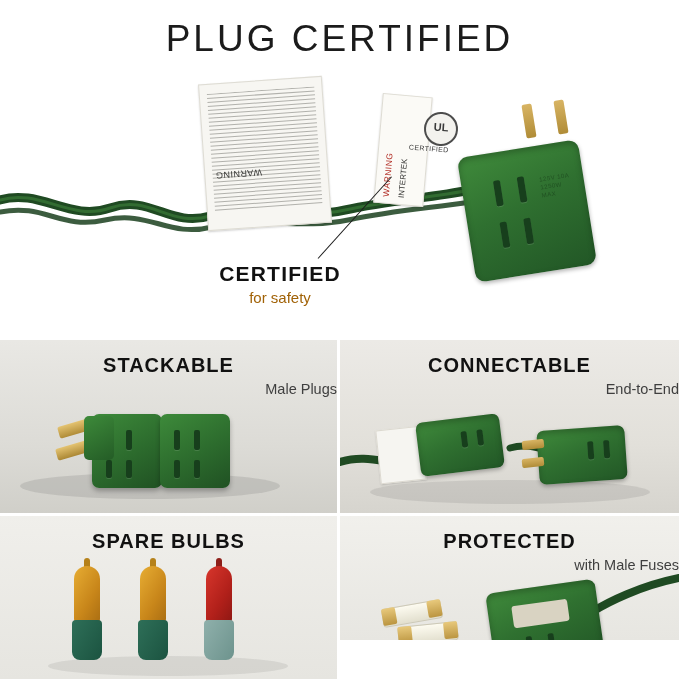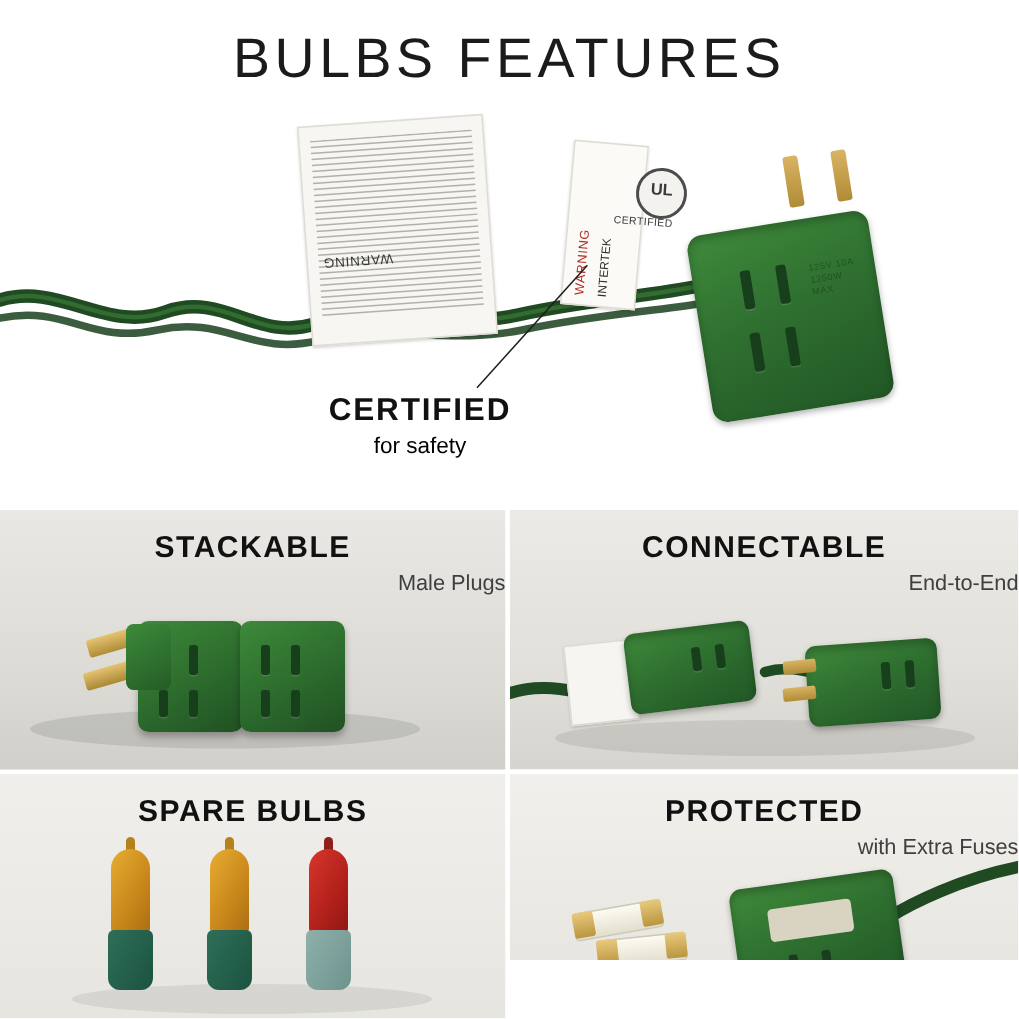--- a/index.html
+++ b/index.html
@@ -177,21 +177,21 @@
     width: 260px;
   }
   .caption .ttl {
     font-size: 21px;
     letter-spacing: 1.2px;
     color: #111;
     font-weight: 700;
   }
   .caption .sub {
     font-size: 15px;
-    color: #000000;
+    color: #a16207;
     margin-top: 3px;
   }
 
   
   .divider-h {
     position: absolute;
     left: 0;
     width: 679px;
     height: 3px;
     background: #ffffff;
@@ -291,21 +291,21 @@
     box-shadow: 0 1px 2px rgba(0,0,0,.15);
   }
 </style>
 </head>
 <body>
 
 <div class="page">
 
   <div class="top-panel">
 
-    <div class="title">BULBS FEATURES</div>
+    <div class="title">PLUG CERTIFIED</div>
 
     <svg class="cord-wrap" viewBox="0 0 679 200" preserveAspectRatio="none">
       <path d="M0 130 C 40 118, 70 152, 110 138 C 150 124, 170 158, 210 146 C 250 134, 300 150, 345 140 C 390 130, 430 128, 470 120" stroke="#1f4a22" stroke-width="9" fill="none" stroke-linecap="round"></path>
       <path d="M0 130 C 40 118, 70 152, 110 138 C 150 124, 170 158, 210 146 C 250 134, 300 150, 345 140 C 390 130, 430 128, 470 120" stroke="#3a7a38" stroke-width="3" fill="none" stroke-linecap="round" opacity="0.7"></path>
       <path d="M0 142 C 45 133, 60 160, 105 150 C 150 140, 168 168, 212 157 C 256 146, 300 160, 348 150 C 396 140, 432 138, 470 132" stroke="#1a3f1d" stroke-width="5" fill="none" stroke-linecap="round" opacity="0.85"></path>
     </svg>
 
     <div class="tag big">
       <div class="tag-lines">
         <i></i>
@@ -444,21 +444,21 @@
     </div>
     <div class="bulb" style="left:202px; top:50px;">
       <div class="tip" style="background:#8e1f19;"></div>
       <div class="glass" style="background:linear-gradient(120deg,#d8362c,#b1201a 60%,#8d1713);"></div>
       <div class="base" style="background:linear-gradient(120deg,#8fb0ab,#6d938d);"></div>
     </div>
   </div>
 
   <div class="panel bg-protected" style="left:340px; top:516px; width:339px; height:124px;">
     <div class="p-ttl">PROTECTED</div>
-    <div class="p-sub">with Extra Fuses</div>
+    <div class="p-sub">with Male Fuses</div>
 
     <svg style="position:absolute; left:0; top:0; width:339px; height:163px;">
       <ellipse cx="200" cy="148" rx="120" ry="11" fill="rgba(90,90,90,0.13)"></ellipse>
       <path d="M339 62 C 300 70, 268 86, 252 96" stroke="#1f4a22" stroke-width="8" fill="none" stroke-linecap="round"></path>
     </svg>
 
     <div class="fuse" style="left:42px; top:88px; transform:rotate(-10deg);">
       <div class="cap" style="left:-1px;"></div>
       <div class="cap" style="right:-1px;"></div>
     </div>

